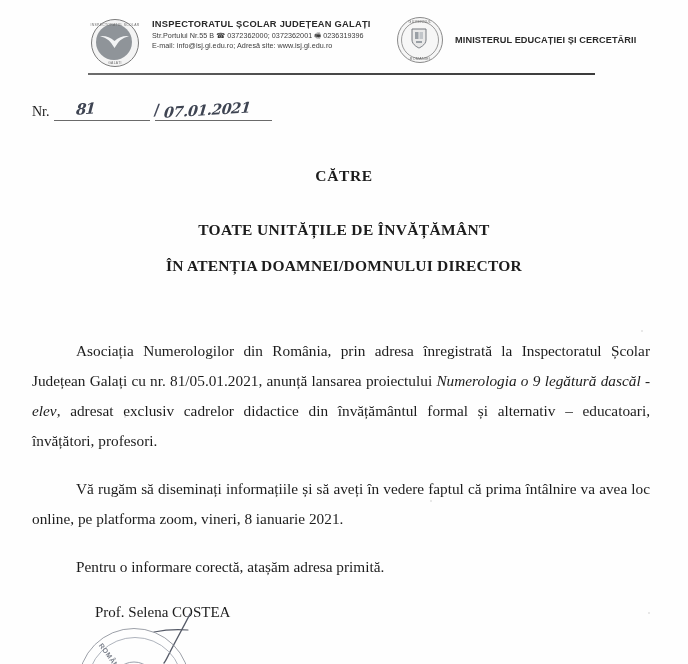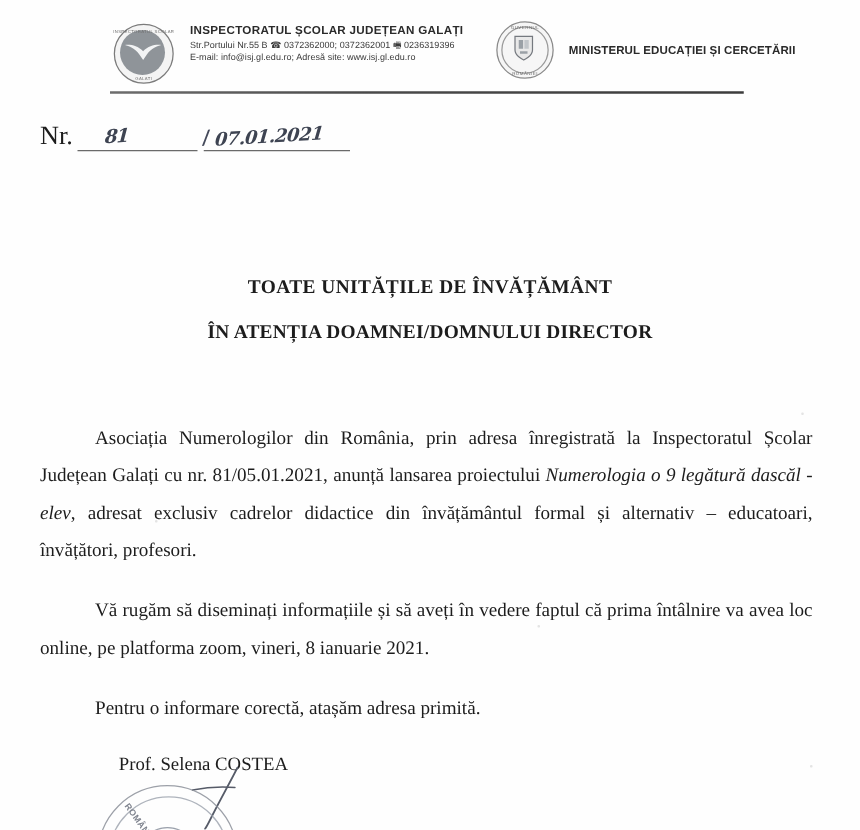--- a/index.html
+++ b/index.html
@@ -172,21 +172,21 @@
   
   .nr-row {
     position: absolute;
     left: 32px;
     top: 97px;
     height: 24px;
     display: flex;
     align-items: flex-end;
   }
   .nr-label {
-    font-size: 21px;
+    font-size: 14px;
     line-height: 1;
     padding-bottom: 2px;
   }
   .nr-blank {
     position: relative;
     width: 96px;
     margin-left: 4px;
     border-bottom: 1.1px solid #6a6a6a;
     height: 21px;
   }
@@ -404,20 +404,21 @@
     <span class="nr-label">Nr.</span>
     <span class="nr-blank">
       <span class="hw hw-nr">81</span>
       <span class="hw hw-slash">/</span>
     </span>
     <span class="nr-blank2">
       <span class="hw hw-date">07.01.2021</span>
     </span>
   </div>
 
+  <div class="h-catre">CĂTRE</div>
   <div class="h-unitati">TOATE UNITĂȚILE DE ÎNVĂȚĂMÂNT</div>
   <div class="h-atentia">ÎN ATENȚIA DOAMNEI/DOMNULUI DIRECTOR</div>
 
   <div class="body-block">
     <p class="para"><span>Asociația Numerologilor din România, prin adresa înregistrată la Inspectoratul Școlar Județean Galați cu nr. 81/05.01.2021, anunță lansarea proiectului </span><i>Numerologia o 9 legătură dascăl - elev</i><span>, adresat exclusiv cadrelor didactice din învățământul formal și alternativ – educatoari, învățători, profesori.</span></p>
 
     <p class="para">Vă rugăm să diseminați informațiile și să aveți în vedere faptul că prima întâlnire va avea loc online, pe platforma zoom, vineri, 8 ianuarie 2021.</p>
 
     <p class="para last-flush">Pentru o informare corectă, atașăm adresa primită.</p>
   </div>

